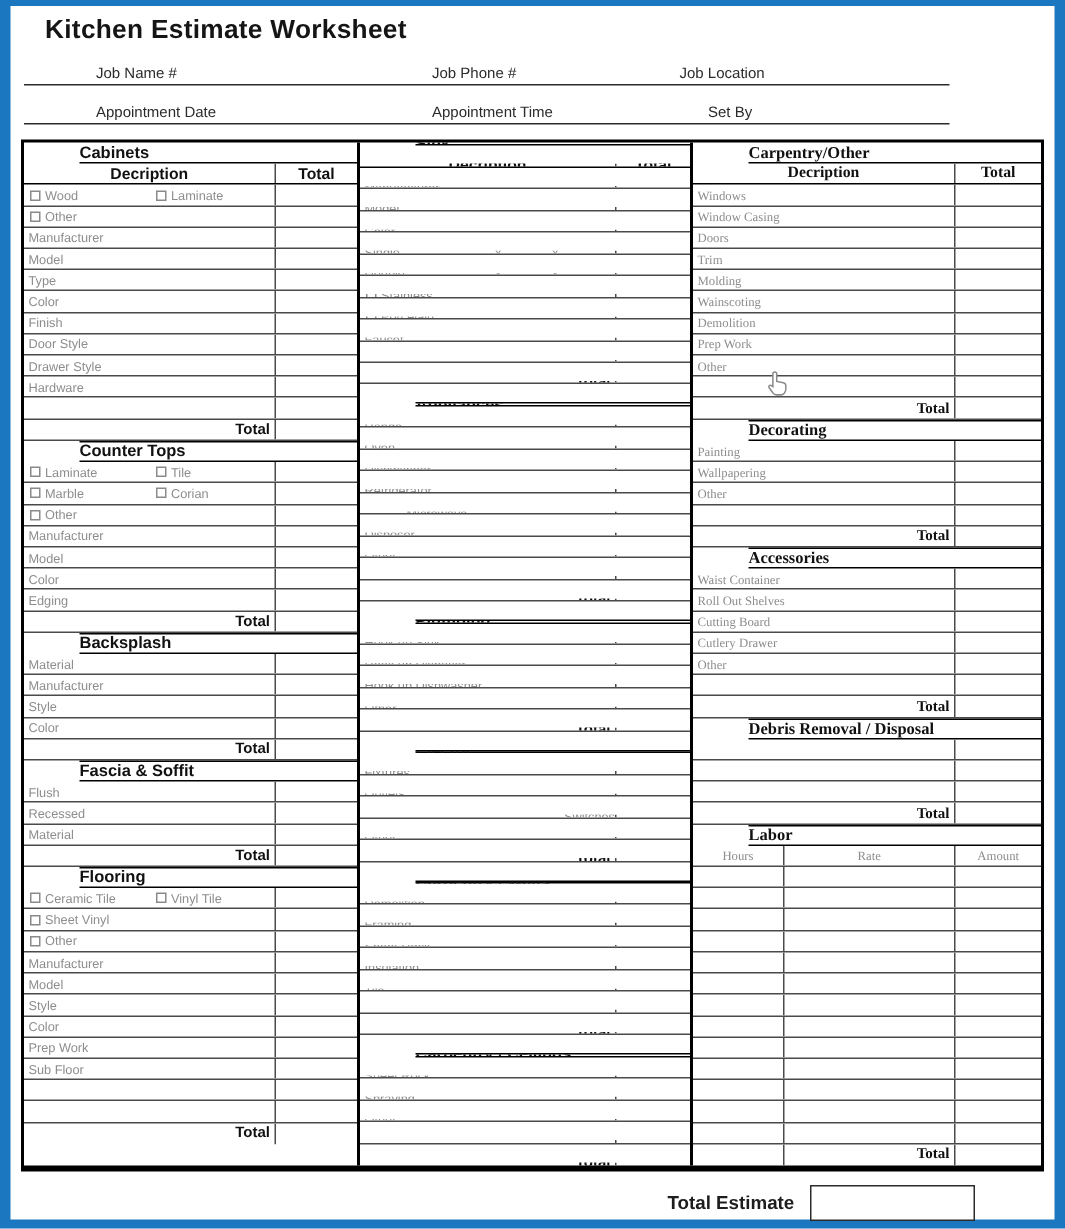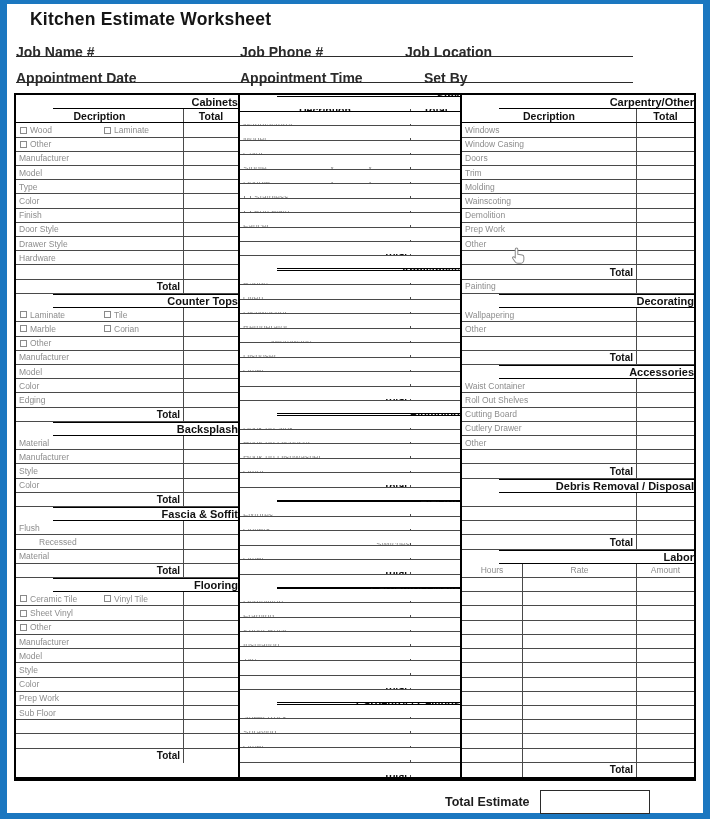--- a/index.html
+++ b/index.html
@@ -3,33 +3,33 @@
 <meta charset="utf-8">
 <style>
   * { margin:0; padding:0; box-sizing:border-box; }
   html,body { width:710px; height:819px; overflow:hidden; }
   body { background:#1b77c0; font-family:"Liberation Sans", sans-serif; position:relative; }
   .page { position:absolute; top:4px; left:7px; right:7px; bottom:6px; background:#ffffff; }
   .content { position:relative; width:100%; height:100%; }
 
   .title { position:absolute; left:23px; top:5px; font-size:17.5px; font-weight:bold; color:#151515; letter-spacing:0.2px; }
 
-  .fieldlbl { position:absolute; font-size:14px; font-weight:bold; color:#2b2b2b; }
+  .fieldlbl { position:absolute; font-size:10px; font-weight:normal; color:#2b2b2b;margin-left:48px; }
   .rule { position:absolute; left:9px; width:617px; height:0; border-top:1.6px solid #2b2b2b; }
 
   .tableWrap { position:absolute; left:7px; top:89px; width:682px; height:688px;
                display:flex; border:2px solid #000; border-bottom-width:4px; background:#fff; }
   .colgroup { display:grid; grid-template-rows:repeat(48,1fr); height:100%; }
   .colgroup + .colgroup { border-left:2px solid #000; }
-  .cg0 { width:222px; } .cg1 { width:222px;gap:12px; } .cg2 { flex:1; }
+  .cg0 { width:222px; } .cg1 { width:222px;gap:12px; } .cg2 { flex:1;font-family:Liberation Serif, serif; }
 
   .trow { position:relative; display:flex; border-bottom:1px solid #4a4a4a; overflow:hidden; min-height:0; }
   .trow:last-child { border-bottom:none; }
   .trow.section { border-top:1.5px solid #000; border-bottom:1.5px solid #000;
-                  align-items:center; justify-content:flex-end;margin-left:37px; }
+                  align-items:center; justify-content:flex-start;margin-left:37px; }
   .trow:first-child { border-top:none; }
   .trow.heads { border-bottom:1.5px solid #000; }
 
   .sectxt { font-weight:bold; font-size:11px; color:#111; white-space:nowrap; }
   .cell { position:relative; display:flex; align-items:center; min-width:0; height:100%; }
   .cell + .cell { border-left:1px solid #4a4a4a; }
   .heads .cell { justify-content:center; }
   .headtxt { font-weight:bold; font-size:10.5px; color:#111; }
   .lbl { color:#8d8d8d; font-size:8.5px; padding-left:3px; white-space:nowrap; }
   .totalcell { justify-content:flex-end; }
@@ -266,21 +266,21 @@
           <div class="trow section">
             <span class="sectxt">Fascia &amp; Soffit</span>
           </div>
           <div class="trow item">
             <div class="cell" style="width: 167px;">
               <span class="lbl">Flush</span>
             </div>
             <div class="cell" style="flex: 1 1 0%;"></div>
           </div>
           <div class="trow item">
-            <div class="cell" style="width: 167px; padding-left: 20px;">
+            <div class="cell" style="width: 167px;">
               <span class="lbl">Recessed</span>
             </div>
             <div class="cell" style="flex: 1 1 0%;"></div>
           </div>
           <div class="trow item">
             <div class="cell" style="width: 167px;">
               <span class="lbl">Material</span>
             </div>
             <div class="cell" style="flex: 1 1 0%;"></div>
           </div>
@@ -720,28 +720,28 @@
           <div class="trow blank">
             <div class="cell" style="width: 174px;"></div>
             <div class="cell" style="flex: 1 1 0%;"></div>
           </div>
           <div class="trow total">
             <div class="cell totalcell" style="width: 174px;">
               <span class="totaltxt">Total</span>
             </div>
             <div class="cell" style="flex: 1 1 0%;"></div>
           </div>
+          <div class="trow section">
+            <span class="sectxt">Decorating</span>
+          </div>
           <div class="trow item">
             <div class="cell" style="width: 174px;">
               <span class="lbl">Painting</span>
             </div>
             <div class="cell" style="flex: 1 1 0%;"></div>
-          </div>
-          <div class="trow section">
-            <span class="sectxt">Decorating</span>
           </div>
           <div class="trow item">
             <div class="cell" style="width: 174px;">
               <span class="lbl">Wallpapering</span>
             </div>
             <div class="cell" style="flex: 1 1 0%;"></div>
           </div>
           <div class="trow item">
             <div class="cell" style="width: 174px;">
               <span class="lbl">Other</span>

